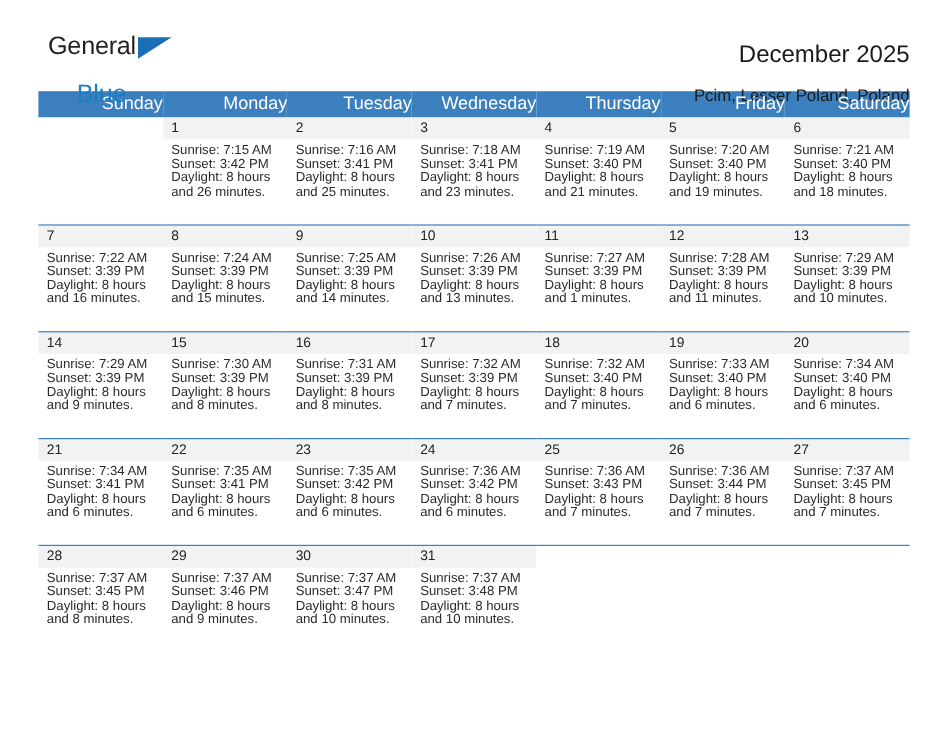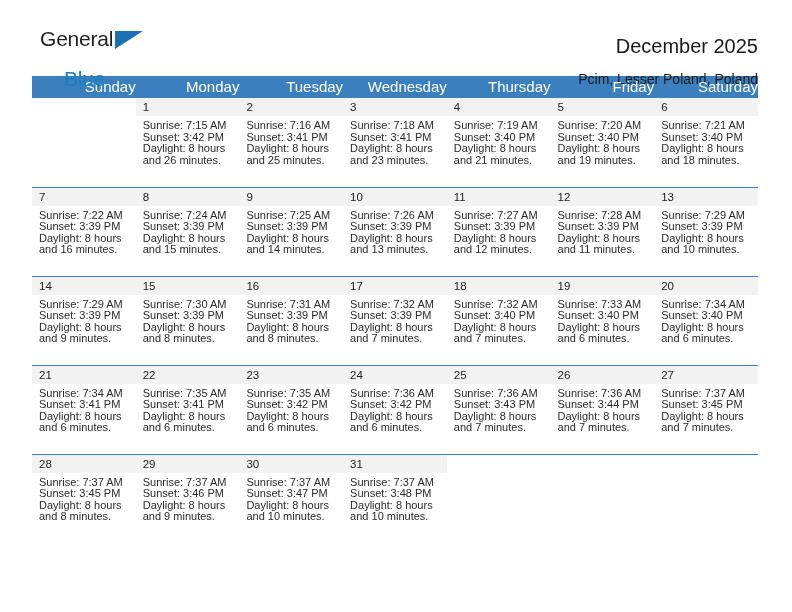--- a/index.html
+++ b/index.html
@@ -247,21 +247,21 @@
                 <div>Sunrise: 7:26 AM</div>
                 <div>Sunset: 3:39 PM</div>
                 <div class="daylight">Daylight: 8 hours and 13 minutes.</div>
               </div>
             </td>
             <td>
               <div class="daynum">11</div>
               <div class="dayinfo">
                 <div>Sunrise: 7:27 AM</div>
                 <div>Sunset: 3:39 PM</div>
-                <div class="daylight">Daylight: 8 hours and 12 minutes.</div>
+                <div class="daylight">Daylight: 8 hours and 1 minutes.</div>
               </div>
             </td>
             <td>
               <div class="daynum">12</div>
               <div class="dayinfo">
                 <div>Sunrise: 7:28 AM</div>
                 <div>Sunset: 3:39 PM</div>
                 <div class="daylight">Daylight: 8 hours and 11 minutes.</div>
               </div>
             </td>

